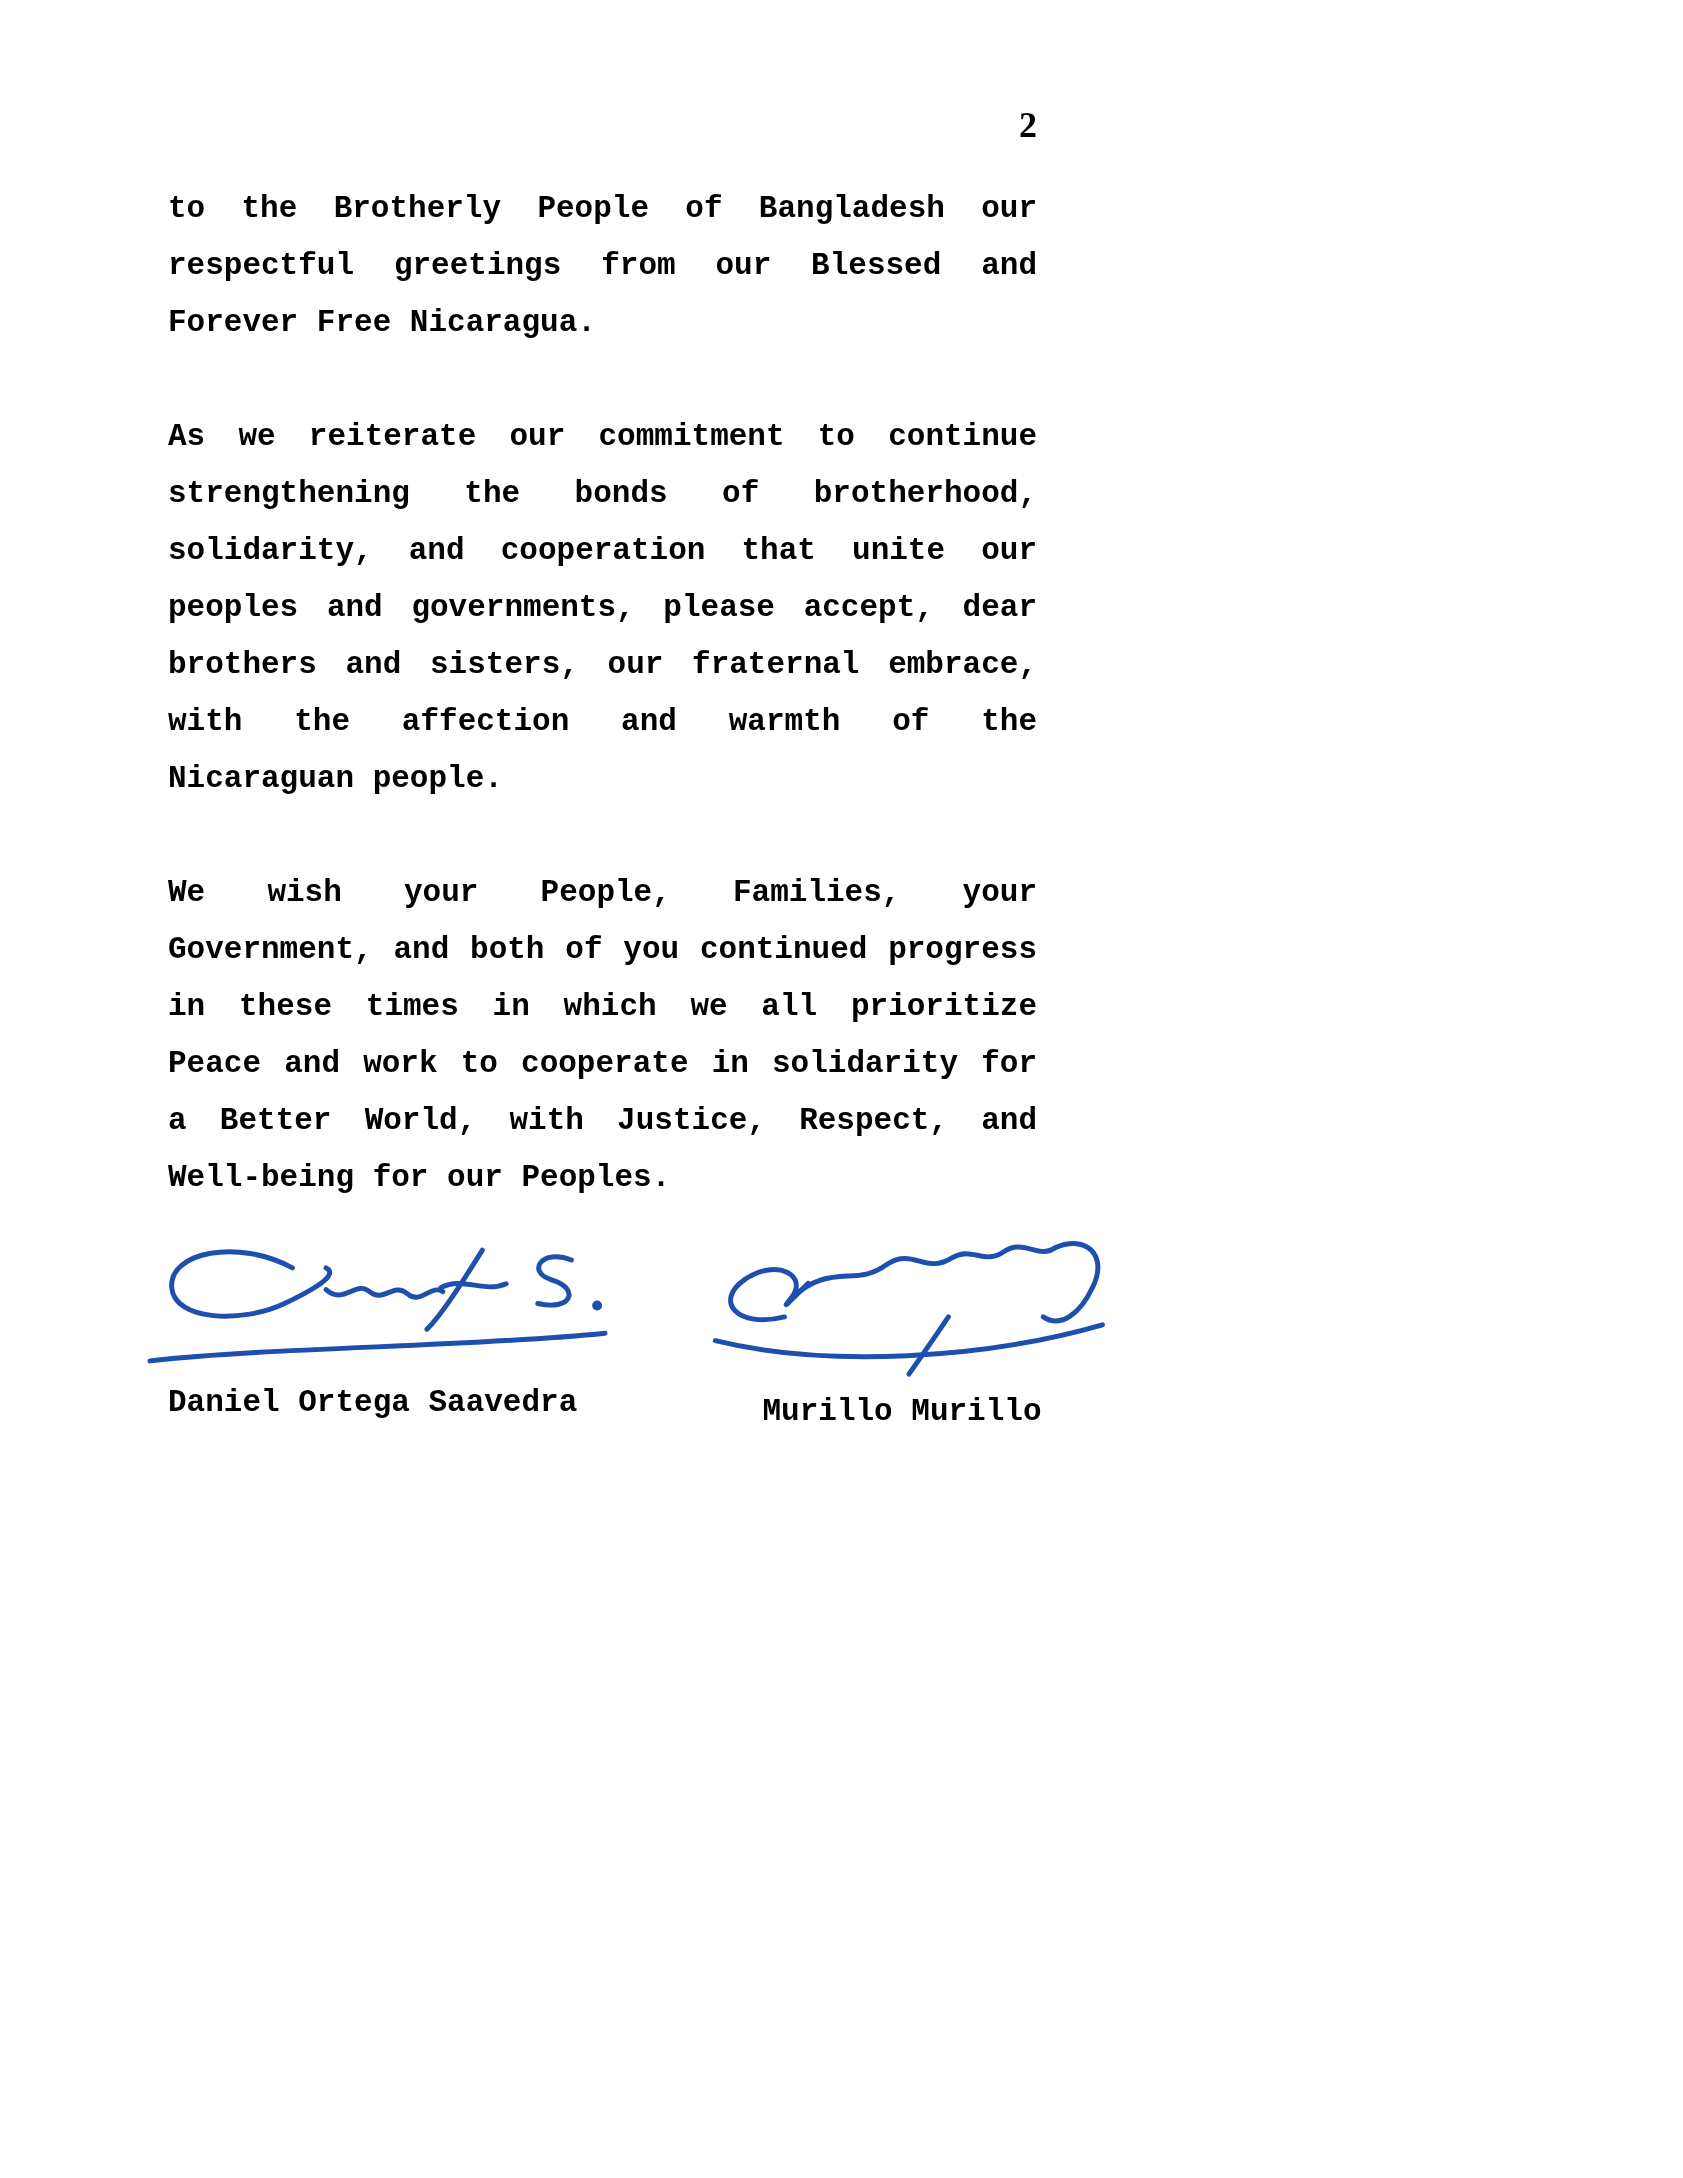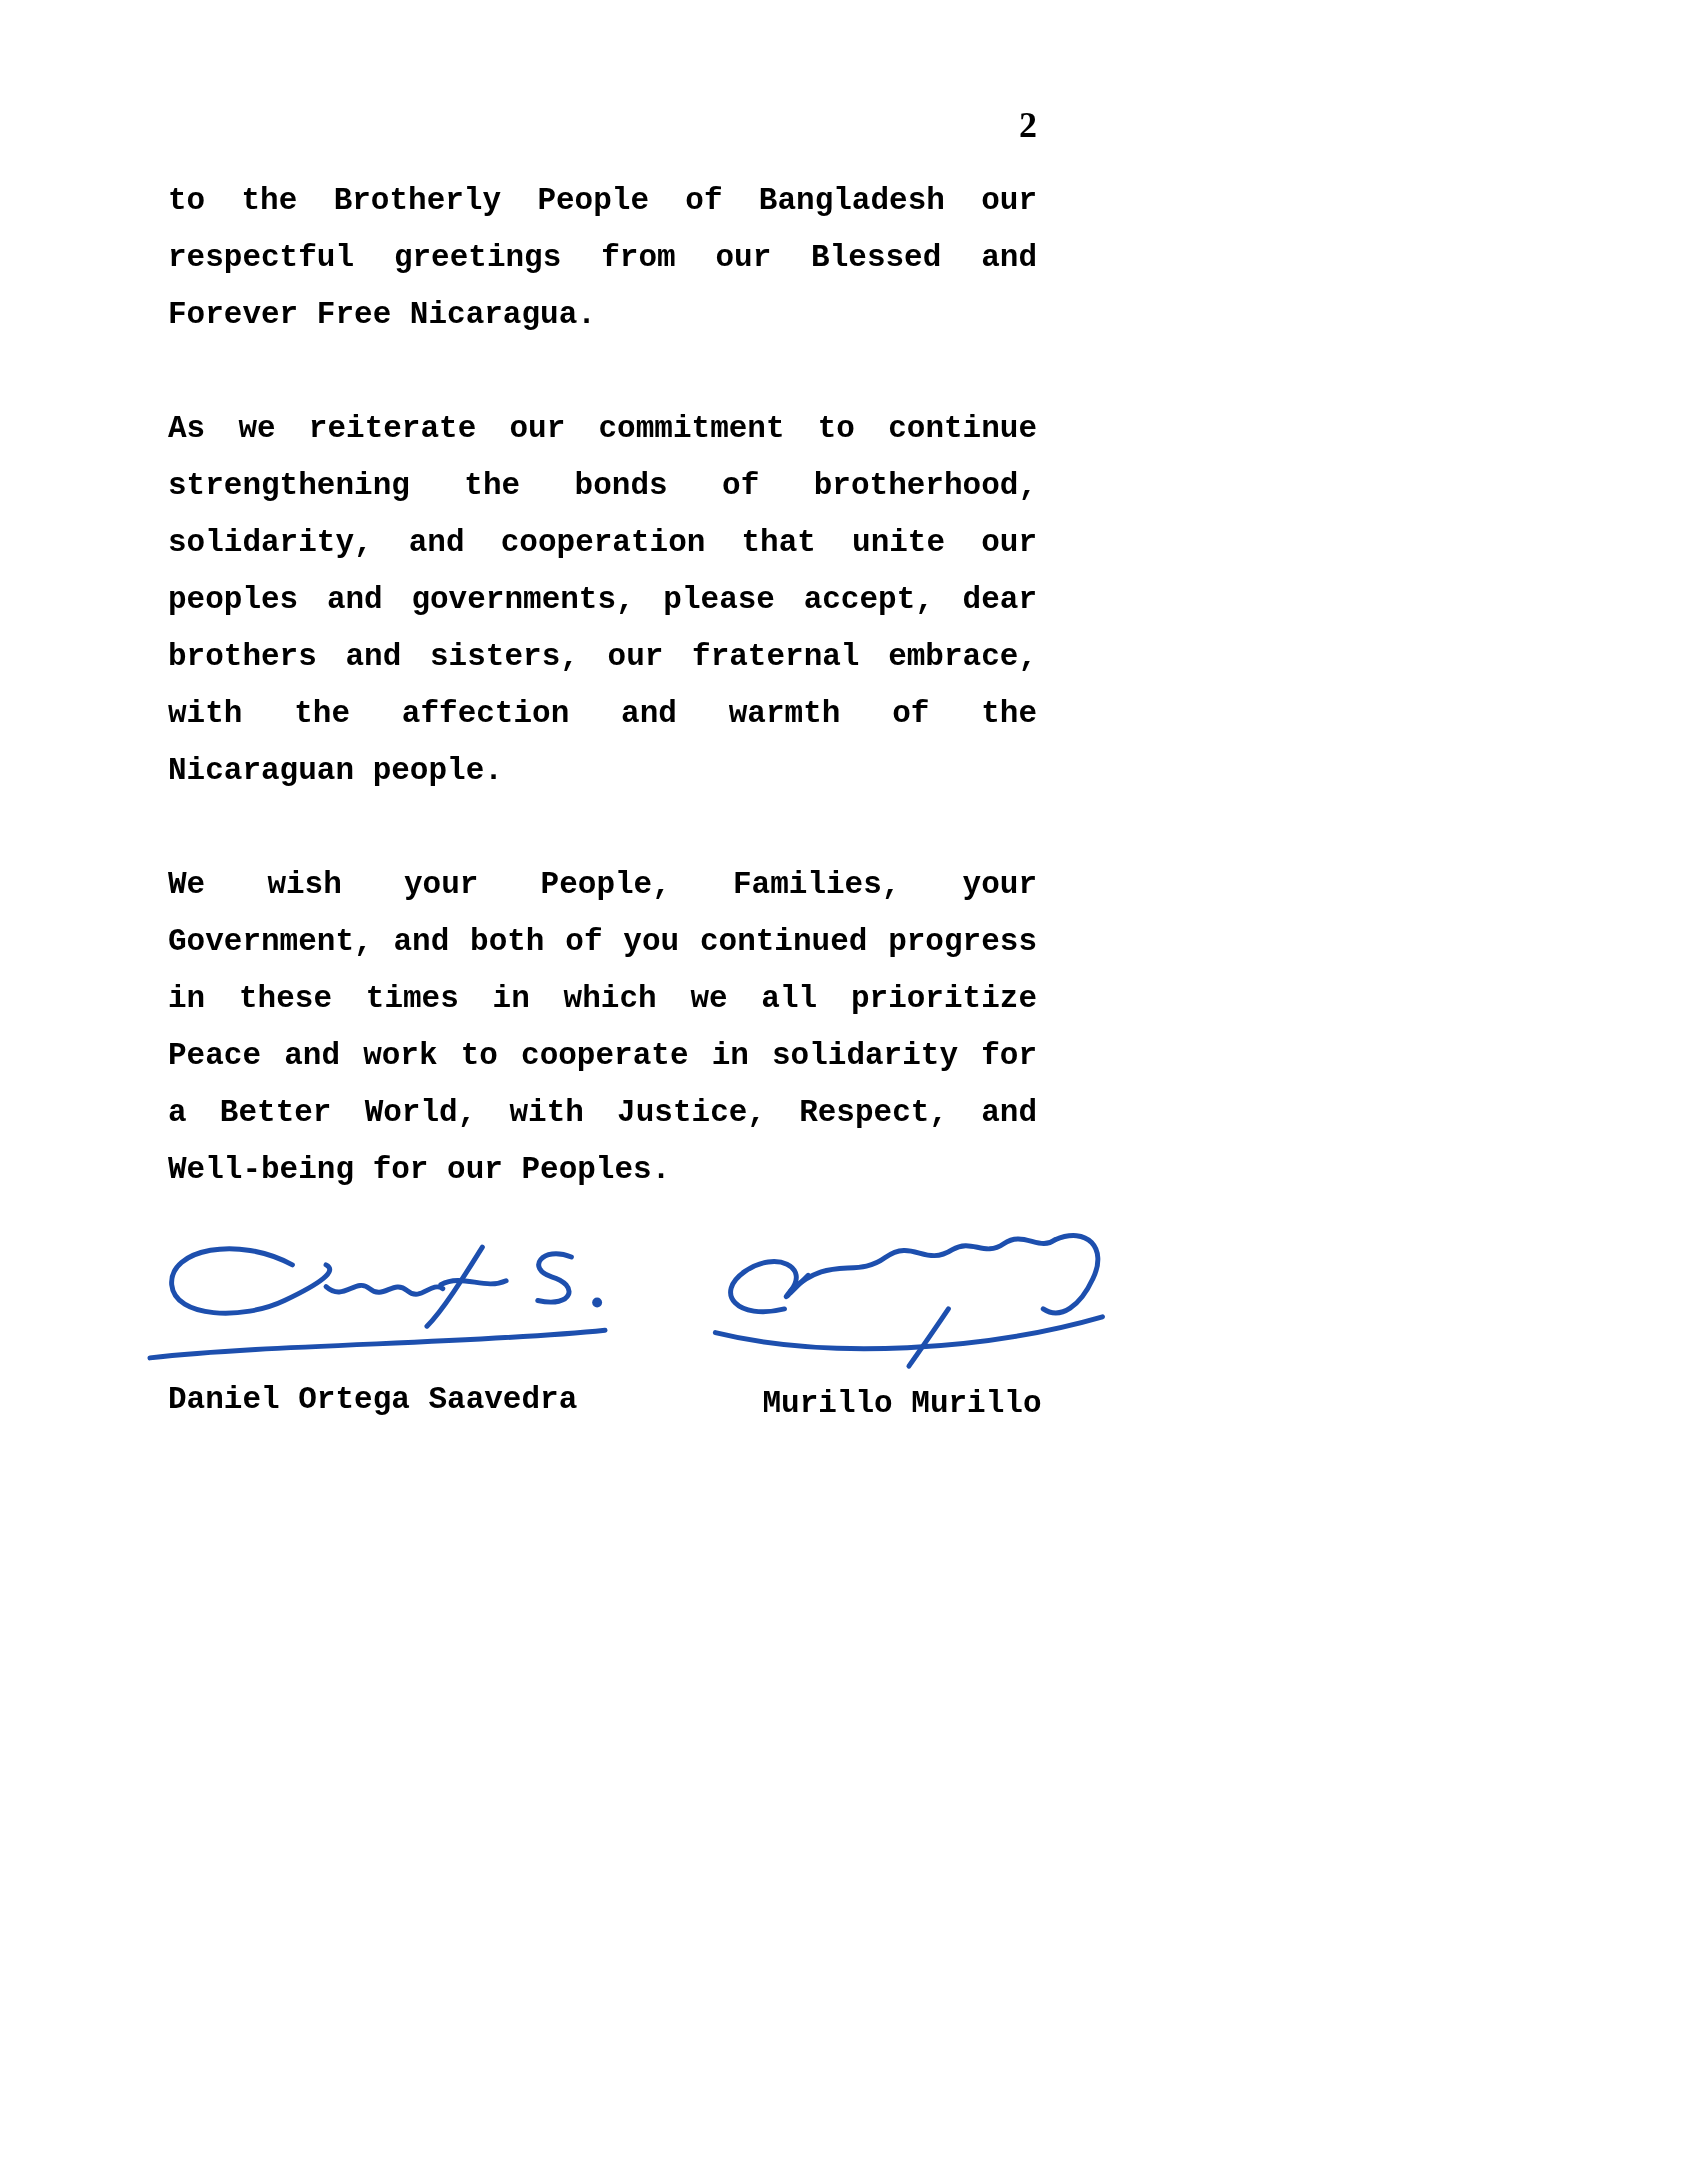--- a/index.html
+++ b/index.html
@@ -18,40 +18,40 @@
     left: 168px;
     width: 869px;
     text-align: right;
     font-family: "Liberation Serif", "DejaVu Serif", serif;
     font-weight: 700;
     font-size: 36px;
     color: #000000;
   }
   .letter-body {
     position: absolute;
-    top: 172px;
+    top: 180px;
     left: 168px;
     width: 869px;
     color: #000000;
   }
   .para {
     font-family: "Liberation Mono", "DejaVu Sans Mono", monospace;
     font-weight: 700;
     font-size: 31px;
     line-height: 57px;
     text-align: justify;
     text-justify: inter-word;
     color: #000000;
     margin-bottom: 57px;
   }
   .para:last-of-type { margin-bottom: 24px; }
   .signature-block {
     display: flex;
     justify-content: space-between;
-    align-items: center;
+    align-items: flex-start;
     width: 921px;
     margin-left: -24px;
   }
   .signature-col {
     display: flex;
     flex-direction: column;
     align-items: flex-start;
   }
   .signature-col.right {
     align-items: center;

